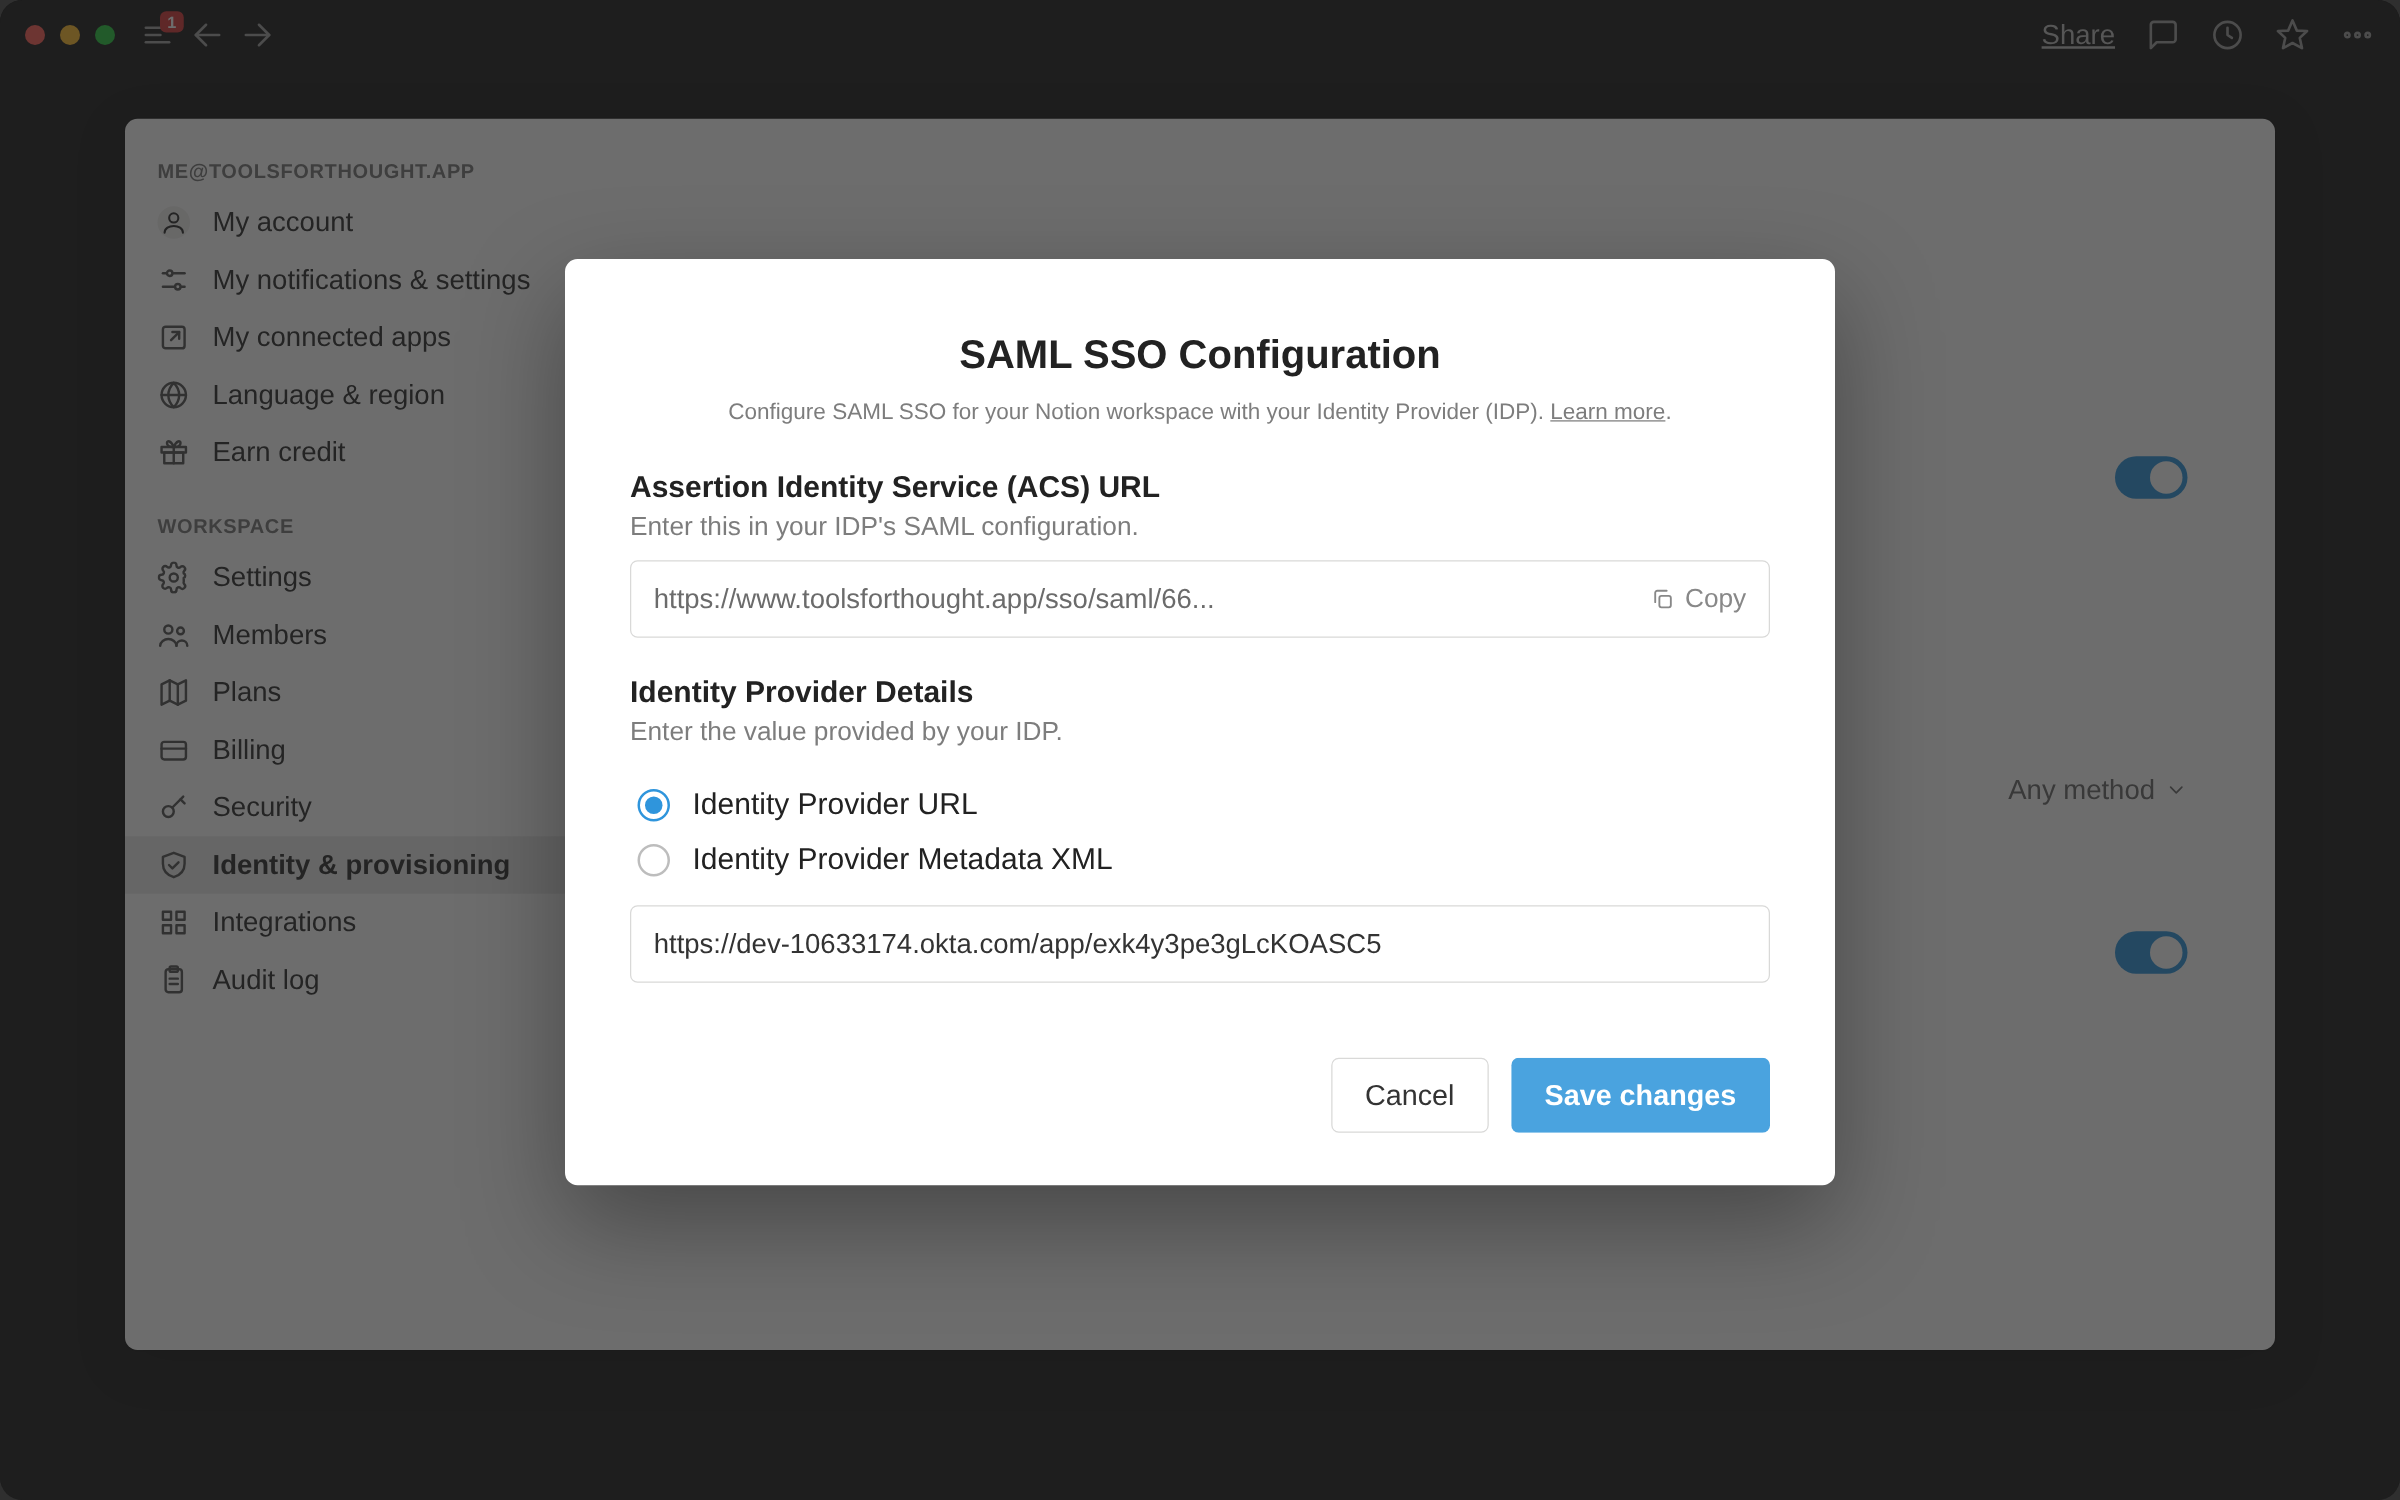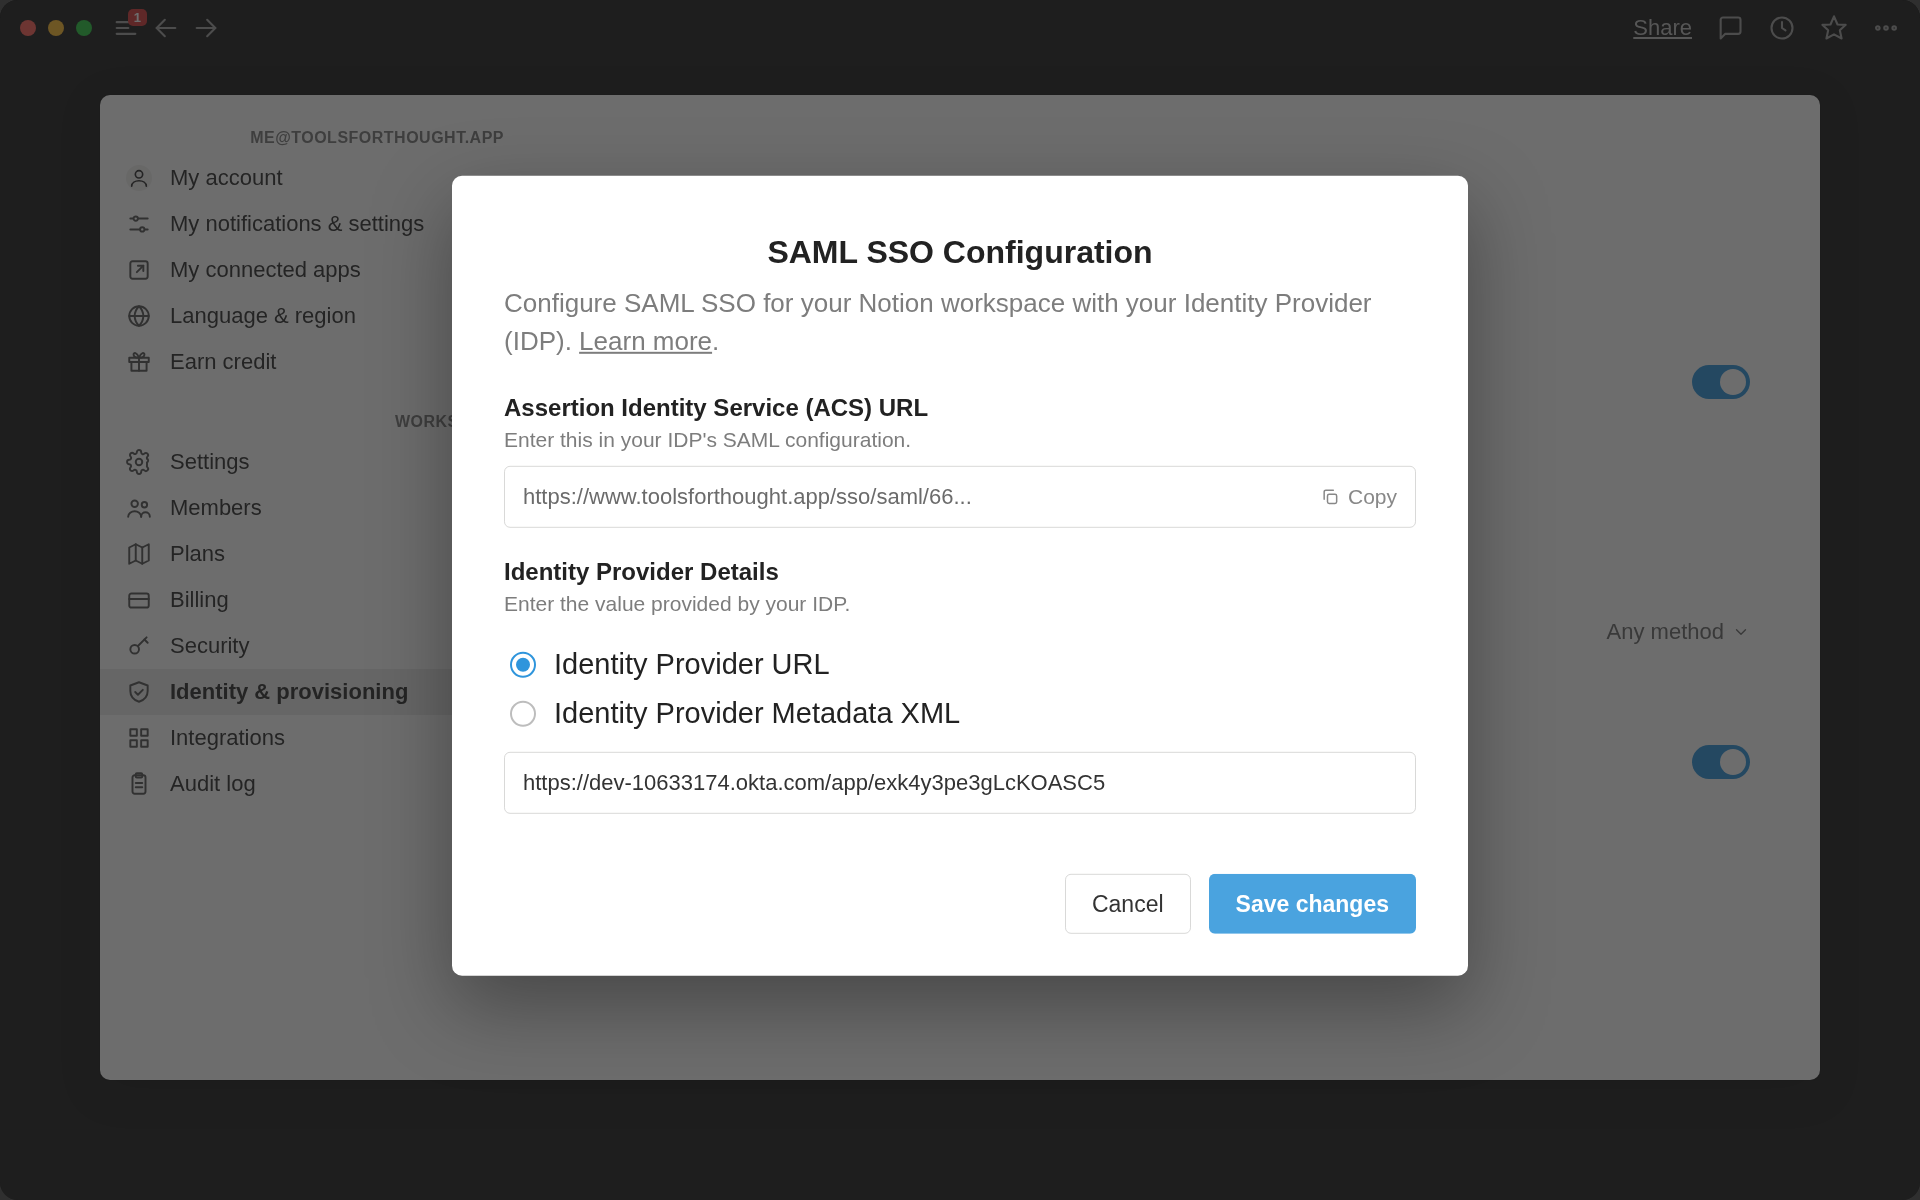--- a/index.html
+++ b/index.html
@@ -16,21 +16,21 @@
   .dot.red { background:#ff5f57; } .dot.yel { background:#febc2e; } .dot.grn { background:#28c840; }
   .tb-icon { width: 28px; height: 28px; display:flex; align-items:center; justify-content:center; color:#a0a0a0; position:relative; }
   .badge { position:absolute; top:-5px; right:-7px; background:#d73939; color:#fff; font-size:13px; font-weight:600; padding:1px 6px; border-radius:5px; }
   .tb-spacer { flex:1; }
   .tb-right { display:flex; align-items:center; gap:24px; color:#a5a5a5; font-size:22px; }
   .share { font-weight:500; color:#bdbdbd; font-size:22px;text-decoration:underline; }
 
   .settings-panel {
     position:absolute; top:95px; left:100px; right:100px; bottom:120px;
     background:#ffffff; border-radius:10px; box-shadow:0 0 0 1px rgba(0,0,0,.1), 0 10px 40px rgba(0,0,0,.2);
-    display:flex; overflow:hidden;text-align:right;
+    display:flex; overflow:hidden;
   }
   .sidebar {
     width:430px; padding:24px 0; color:#2f2f2f; font-size:22px; overflow:hidden;
   }
   .section-label { font-size:16px; font-weight:600; letter-spacing:.5px; color:#7a7a7a; padding:10px 26px 8px; text-transform:uppercase; }
   .nav-item { display:flex; align-items:center; gap:18px; padding:10px 26px; color:#2f2f2f; cursor:pointer; }
   .nav-item.active { background:#ebebea; font-weight:600; }
   .nav-item .ic { width:26px; height:26px; display:flex; align-items:center; justify-content:center; color:#6b6b6b; flex-shrink:0; }
   .nav-item .ic svg { width:26px; height:26px; stroke:#555; }
   .avatar-ic { width:26px; height:26px; border-radius:50%; background:#f0efee; display:flex; align-items:center; justify-content:center; }
@@ -49,32 +49,32 @@
   
   .dimmer { position:absolute; inset:0; background:rgba(30,30,30,.65); }
 
   .modal {
     position:absolute; left:50%; top:50%; transform:translate(-50%, -53%);
     width:1016px; background:#fff; border-radius:10px;
     box-shadow:0 30px 80px rgba(0,0,0,.35);
     padding:58px 52px 42px; display:flex; flex-direction:column;
   }
   .modal h1 { font-size:32px; font-weight:700; text-align:center; color:#222; margin-bottom:14px; }
-  .modal p.sub { font-size:26px; color:#7d7d7d; line-height:1.45; margin-bottom:34px; }
+  .modal p.sub { font-size:18px; color:#7d7d7d; text-align:center; line-height:1.45; margin-bottom:34px; }
   .modal p.sub a { color:#7d7d7d; text-decoration:underline; }
   .modal h2 { font-size:24px; font-weight:700; color:#222; margin-bottom:6px; }
   .modal p.hint { font-size:21px; color:#7d7d7d; margin-bottom:14px; }
   .field {
     border:1px solid #d9d9d8; border-radius:6px; height:62px; display:flex; align-items:center; padding:0 18px;
     font-size:22px; color:#6b6b6b; background:#fff; width:100%;
   }
   .field input { border:none; outline:none; font:inherit; color:#333; flex:1; background:transparent; }
   .field .copy { display:flex; align-items:center; gap:8px; color:#888; font-size:21px; cursor:pointer; }
   .radio-group { display:flex; flex-direction:column; gap:16px; margin:18px 0 22px 6px; }
-  .radio { display:flex; align-items:center; gap:18px; font-size:29px; color:#222; cursor:pointer; }
+  .radio { display:flex; align-items:center; gap:18px; font-size:24px; color:#222; cursor:pointer; }
   .radio .r { width:26px; height:26px; border-radius:50%; border:2px solid #bdbdbd; display:flex; align-items:center; justify-content:center; }
   .radio.checked .r { border-color:#2f95dc; }
   .radio.checked .r::after { content:""; width:14px; height:14px; border-radius:50%; background:#2f95dc; }
   .modal-actions { display:flex; justify-content:flex-end; gap:18px; margin-top:60px; }
   .btn { height:60px; padding:0 26px; border-radius:6px; font-size:23px; font-weight:500; cursor:pointer; border:1px solid transparent; }
   .btn.secondary { background:#fff; border-color:#d9d9d8; color:#333; }
   .btn.primary { background:#4aa3df; color:#fff; font-weight:600; }
 
   svg { stroke-width:1.8; fill:none; stroke:currentColor; stroke-linecap:round; stroke-linejoin:round; }
 </style>

